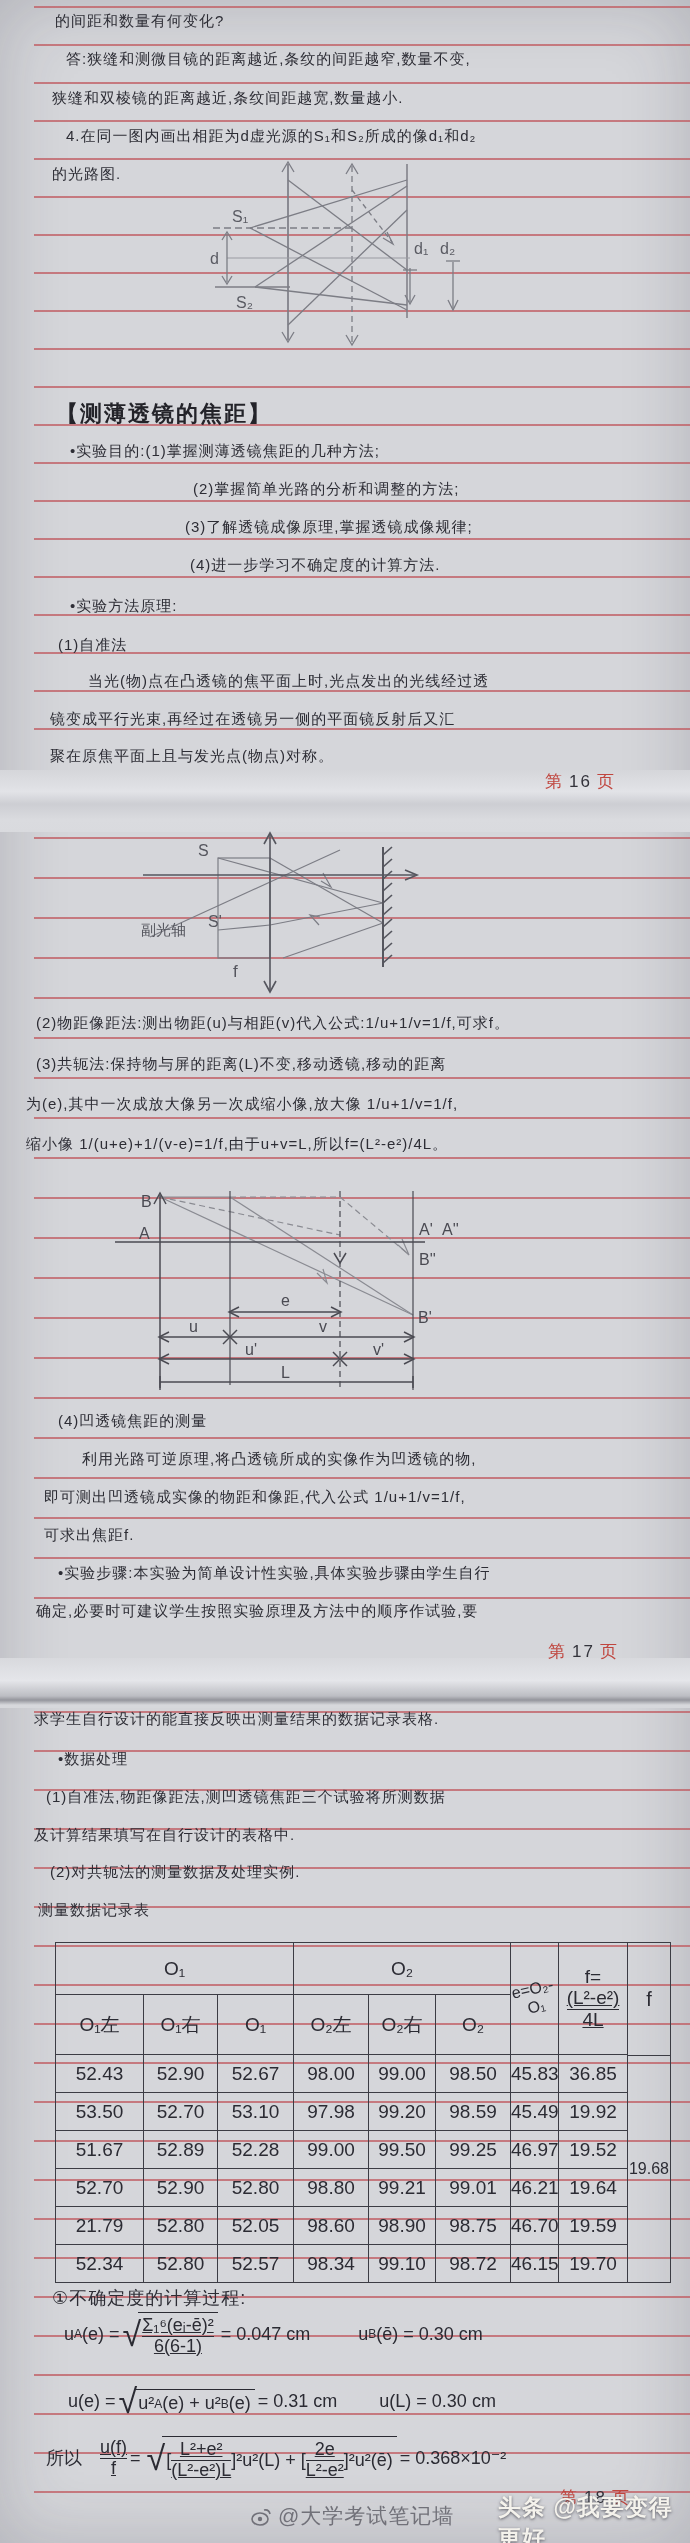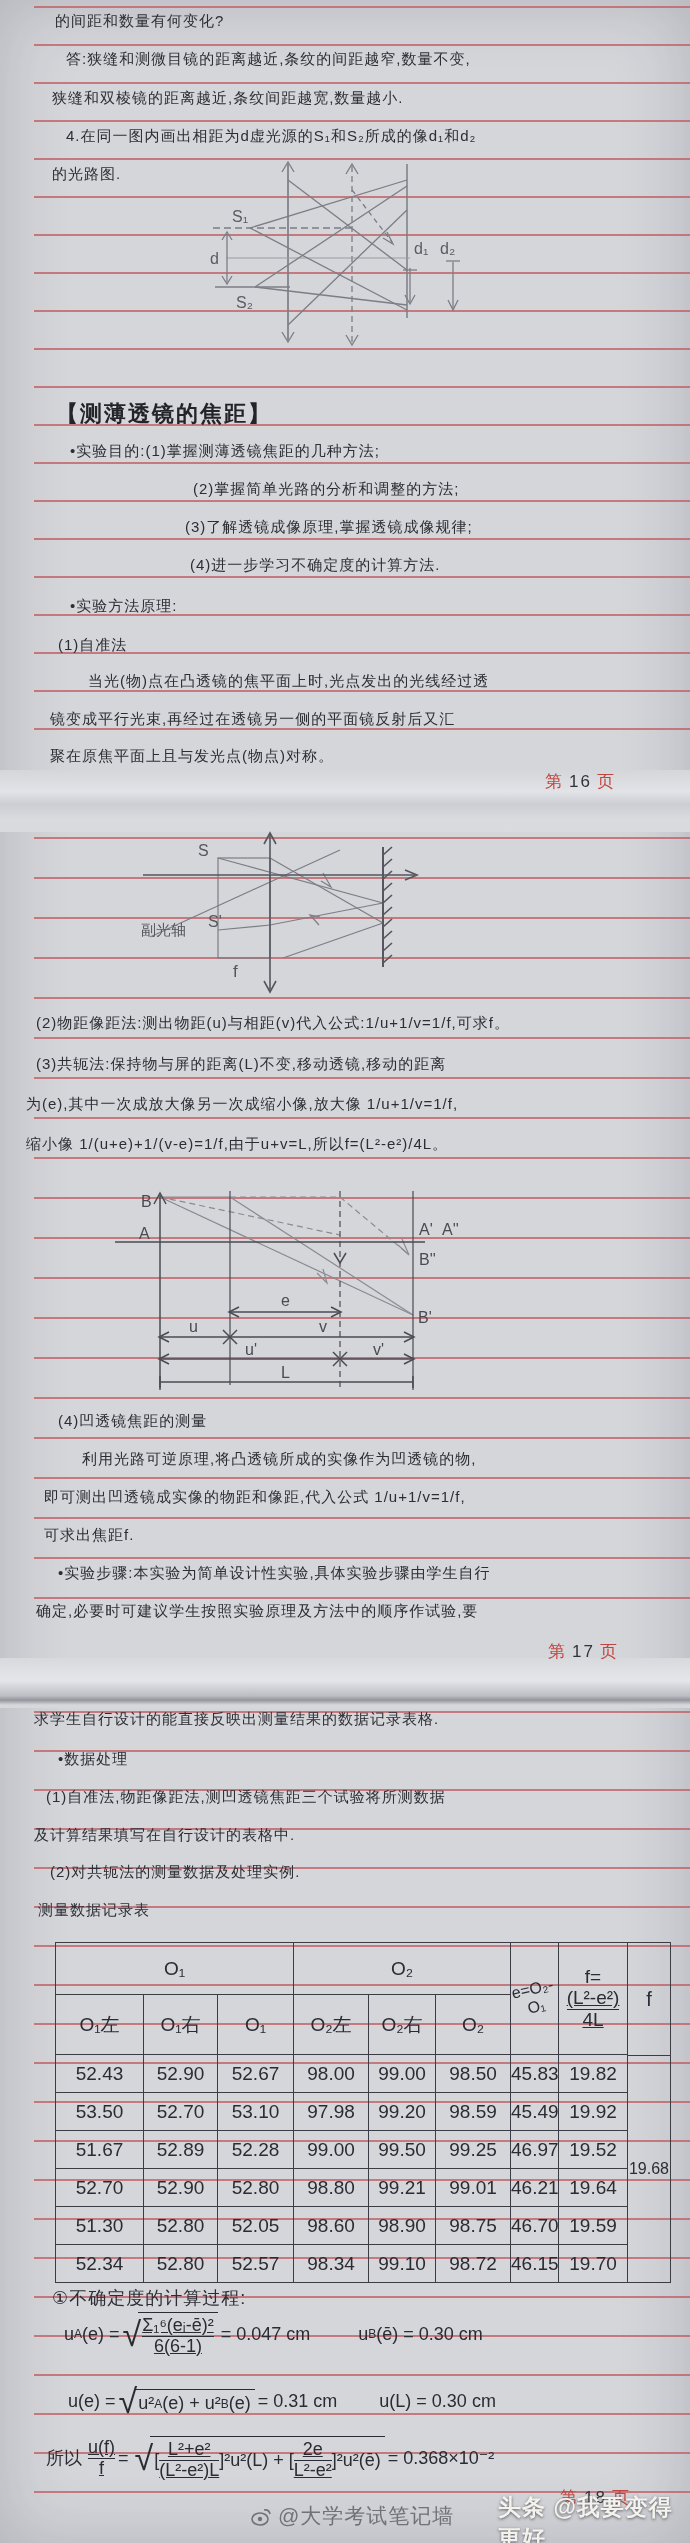--- a/index.html
+++ b/index.html
@@ -253,21 +253,21 @@
     <tbody id="tbody">
 
         <tr style="height:37px">
           <td>52.43</td>
           <td>52.90</td>
           <td>52.67</td>
           <td>98.00</td>
           <td>99.00</td>
           <td>98.50</td>
           <td>45.83</td>
-          <td>19.82</td>
+          <td>36.85</td>
         </tr>
 
         <tr style="height:37px">
           <td>53.50</td>
           <td>52.70</td>
           <td>53.10</td>
           <td>97.98</td>
           <td>99.20</td>
           <td>98.59</td>
           <td>45.49</td>
@@ -290,21 +290,21 @@
           <td>52.90</td>
           <td>52.80</td>
           <td>98.80</td>
           <td>99.21</td>
           <td>99.01</td>
           <td>46.21</td>
           <td>19.64</td>
         </tr>
 
         <tr style="height:37px">
-          <td>51.30</td>
+          <td>21.79</td>
           <td>52.80</td>
           <td>52.05</td>
           <td>98.60</td>
           <td>98.90</td>
           <td>98.75</td>
           <td>46.70</td>
           <td>19.59</td>
         </tr>
 
         <tr style="height:37px">
@@ -357,21 +357,21 @@
           <sub>B</sub>
           <span>(e)</span>
         </span>
       </span>
     <span>= 0.31 cm</span>
     <span style="width:42px"></span>
     <span>u(L) = 0.30 cm</span>
   </div>
 
   <div class="formula" style="left:46px;top:2436px">
-    <span style="margin-right:6px">所以</span>
+    <span style="margin-right:18px">所以</span>
     <span class="frac">
         <span class="num">u(f)</span>
         <span class="den">f</span>
       </span>
     <span style="margin:0 3px">=</span>
     <span class="sqrt">
         <span class="rad">√</span>
         <span class="under">
       <span>[</span>
       <span class="frac">

